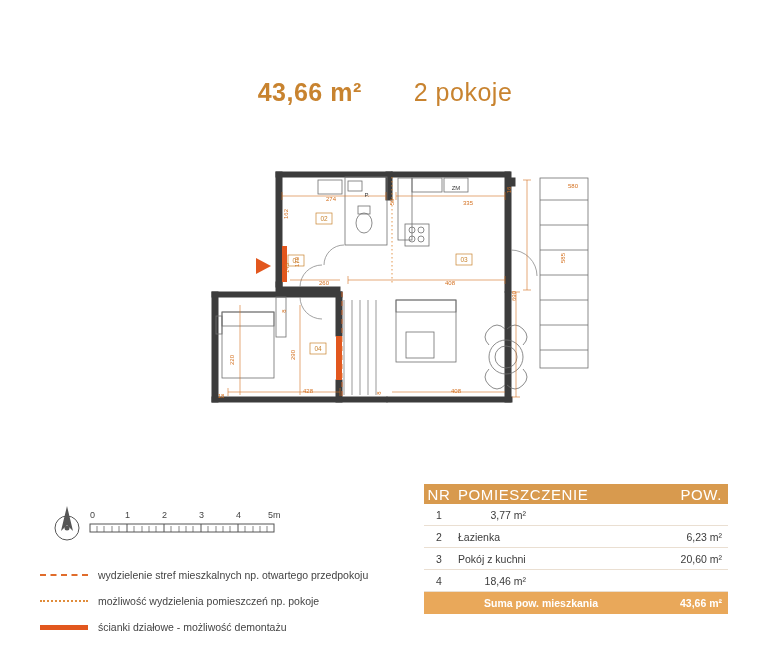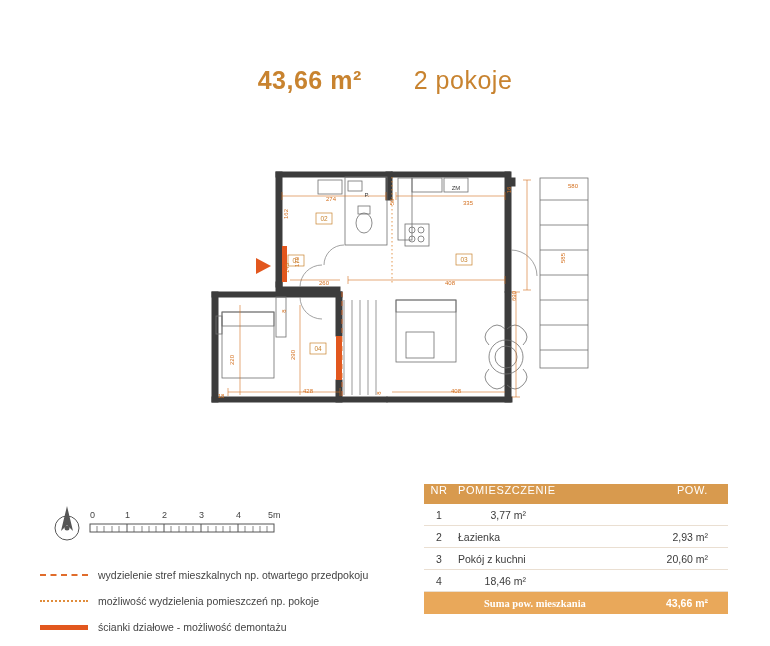--- a/index.html
+++ b/index.html
@@ -17,21 +17,21 @@
   }
   .page {
     position: relative;
     width: 770px;
     height: 646px;
   }
 
   
   .header {
     position: absolute;
-    top: 66px;
+    top: 78px;
     left: 0;
     width: 770px;
     text-align: center;
     color: #c07a35;
     font-size: 25px;
     letter-spacing: 0.5px;
   }
   .header .area {
     font-weight: 700;
     color: #c8832f;
@@ -120,42 +120,42 @@
     left: 424px;
     top: 484px;
     width: 304px;
     font-size: 10.5px;
   }
   .table .thead {
     background: #d89a4e;
     color: #ffffff;
     display: flex;
     height: 20px;
-    align-items: flex-start;
-    font-size: 11px;
+    align-items: center;
+    font-size: 15px;
     letter-spacing: 0.6px;
   }
   .table .trow {
     display: flex;
     align-items: center;
     height: 21px;
     border-bottom: 1px solid #eadfd2;
     color: #3b3b3b;
   }
   .table .trow.sum {
     background: #e9a85a;
     color: #ffffff;
     font-weight: 700;
     border-bottom: none;
     height: 22px;
   }
   .c-nr   { width: 30px; text-align: center; flex: 0 0 30px; }
   .c-name { flex: 1 1 auto; padding-left: 4px; }
-  .c-pow  { width: 72px; text-align: right; padding-right: 20px; flex: 0 0 72px; }
-  .table .trow.sum .c-name { padding-left: 30px; font-family: Liberation Serif, serif; }
+  .c-pow  { width: 72px; text-align: right; padding-right: 6px; flex: 0 0 72px; }
+  .table .trow.sum .c-name { padding-left: 30px; }
 
   .txt { font-size: 6px; fill: #d4701f; font-family: "Liberation Sans", sans-serif; }
   .txt-b { font-size: 6px; fill: #3c3c3c; font-family: "Liberation Sans", sans-serif; }
   .room-num { font-size: 6.5px; fill: #c8832f; font-family: "Liberation Sans", sans-serif; }
   .scale-txt { font-size: 9px; fill: #444; font-family: "Liberation Sans", sans-serif; }
 </style>
 </head>
 <body>
 
 <div class="page">
@@ -425,21 +425,21 @@
       <div class="c-pow">POW.</div>
     </div>
 
     <div class="trow">
       <div class="c-nr">1</div>
       <div class="c-pow">3,77 m²</div>
     </div>
     <div class="trow">
       <div class="c-nr">2</div>
       <div class="c-name">Łazienka</div>
-      <div class="c-pow">2,93 m²</div>
+      <div class="c-pow">6,23 m²</div>
     </div>
     <div class="trow">
       <div class="c-nr">3</div>
       <div class="c-name">Pokój z kuchni</div>
       <div class="c-pow">20,60 m²</div>
     </div>
     <div class="trow">
       <div class="c-nr">4</div>
       <div class="c-pow">18,46 m²</div>
     </div>

